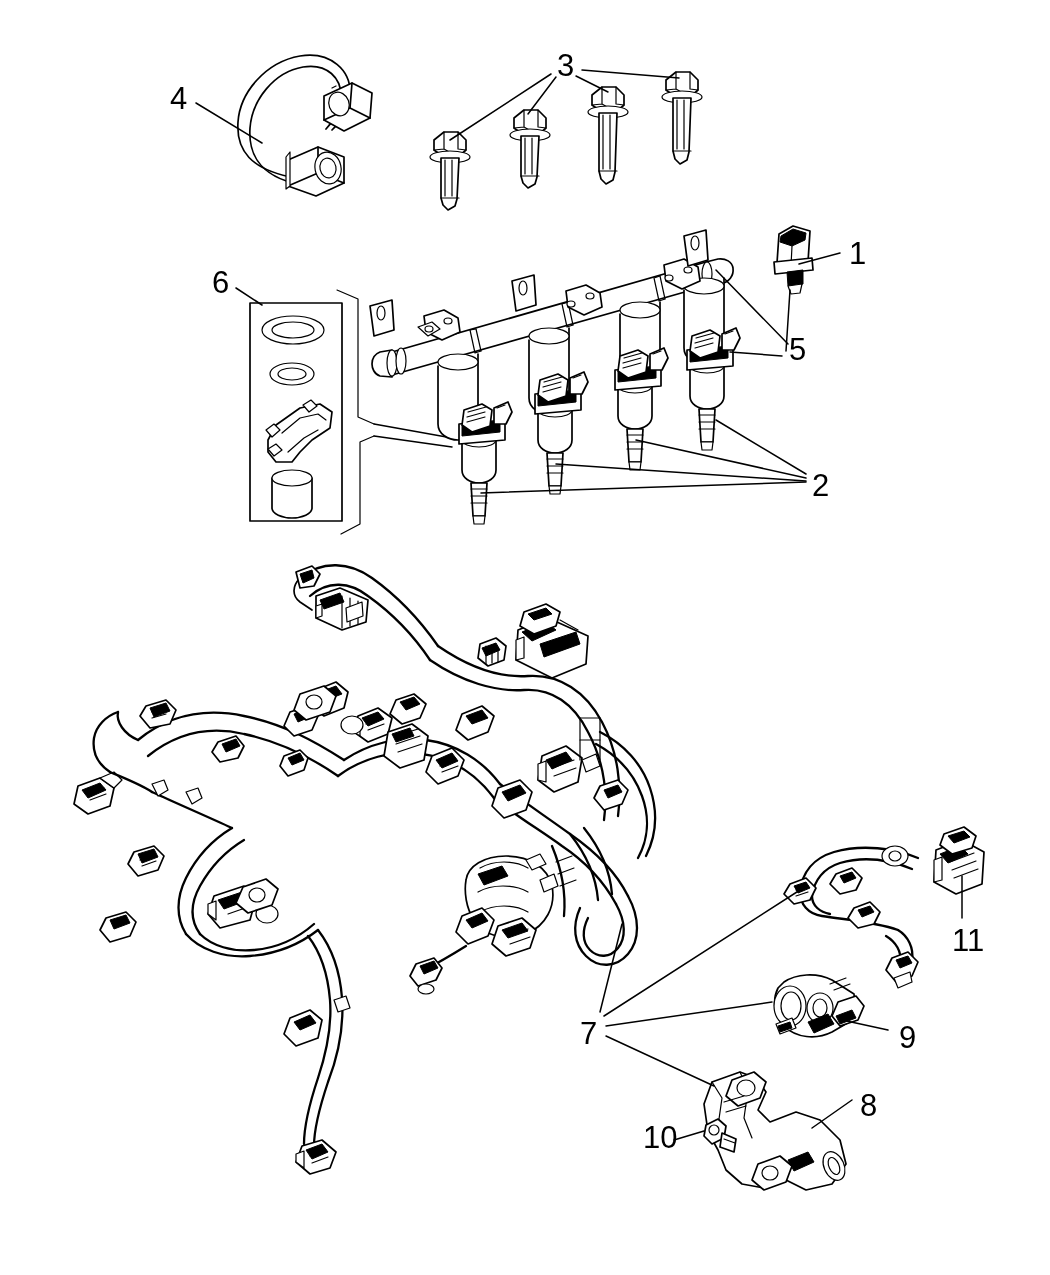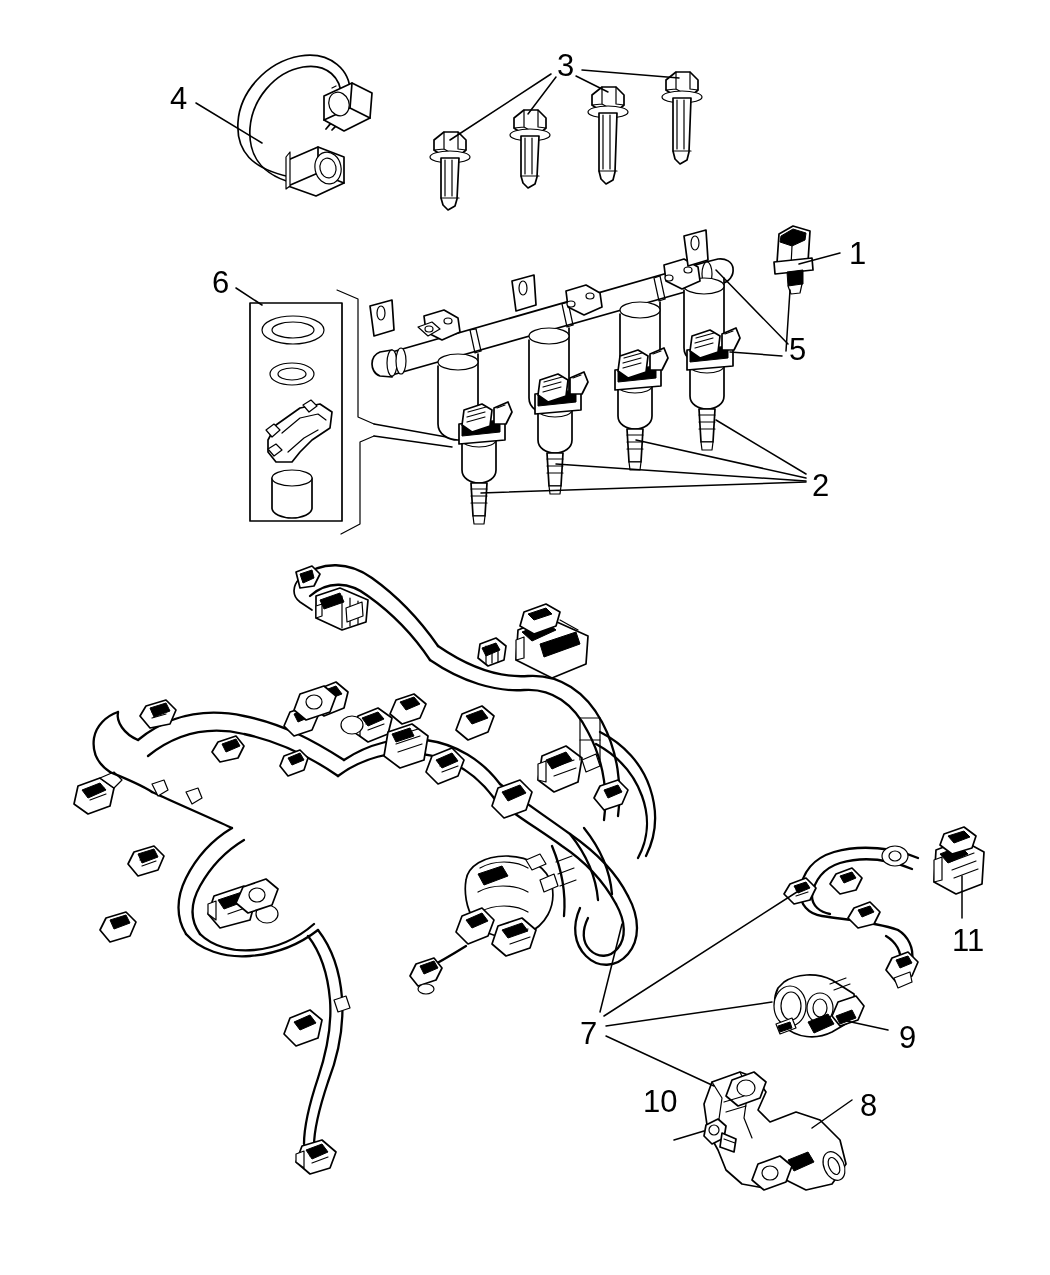--- a/index.html
+++ b/index.html
@@ -535,16 +535,16 @@
 
 <div class="callout" style="left:849px; top:238px;">1</div>
 <div class="callout" style="left:812px; top:470px;">2</div>
 <div class="callout" style="left:557px; top:50px;">3</div>
 <div class="callout" style="left:170px; top:83px;">4</div>
 <div class="callout" style="left:789px; top:334px;">5</div>
 <div class="callout" style="left:212px; top:267px;">6</div>
 <div class="callout" style="left:580px; top:1018px;">7</div>
 <div class="callout" style="left:860px; top:1090px;">8</div>
 <div class="callout" style="left:899px; top:1022px;">9</div>
-<div class="callout" style="left:643px; top:1086px;text-align:right;">10</div>
+<div class="callout" style="left:643px; top:1122px;text-align:right;">10</div>
 <div class="callout" style="left:952px; top:925px;">11</div>
 
 </div>
 
 </body></html>

